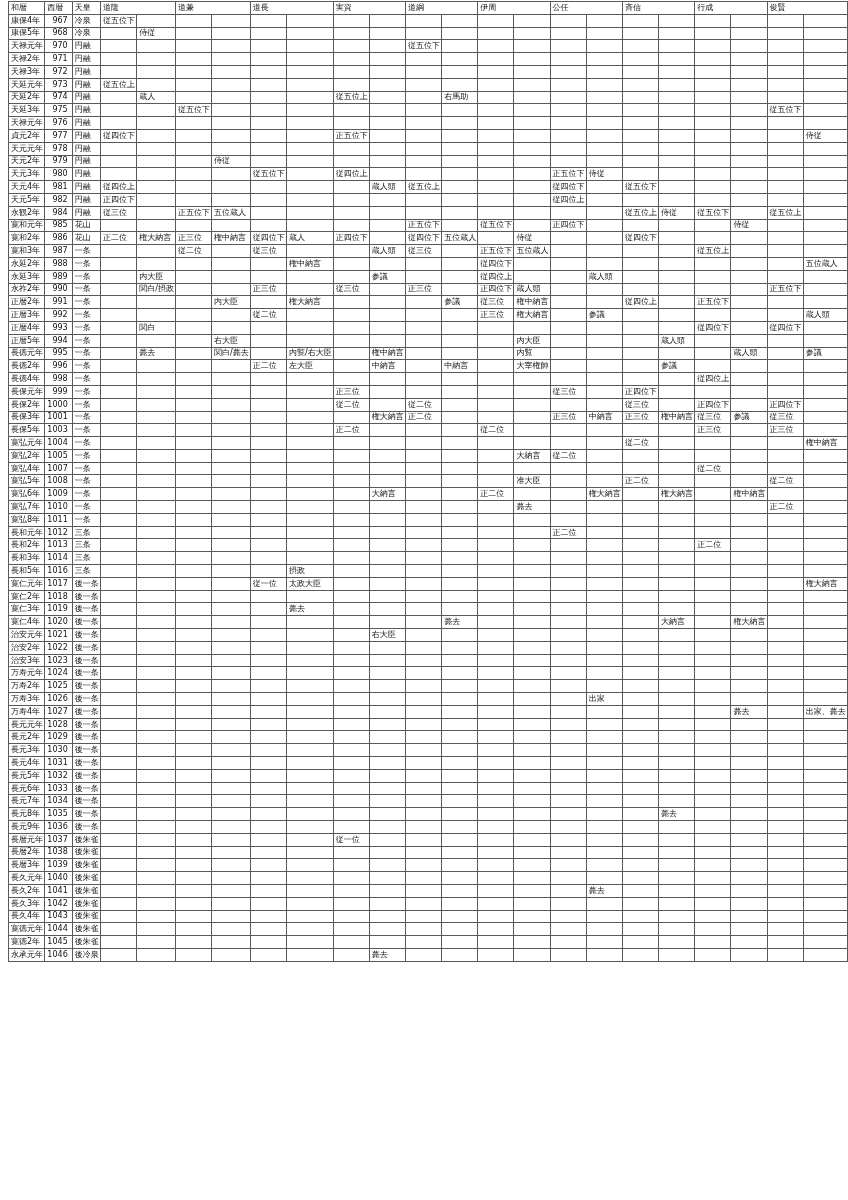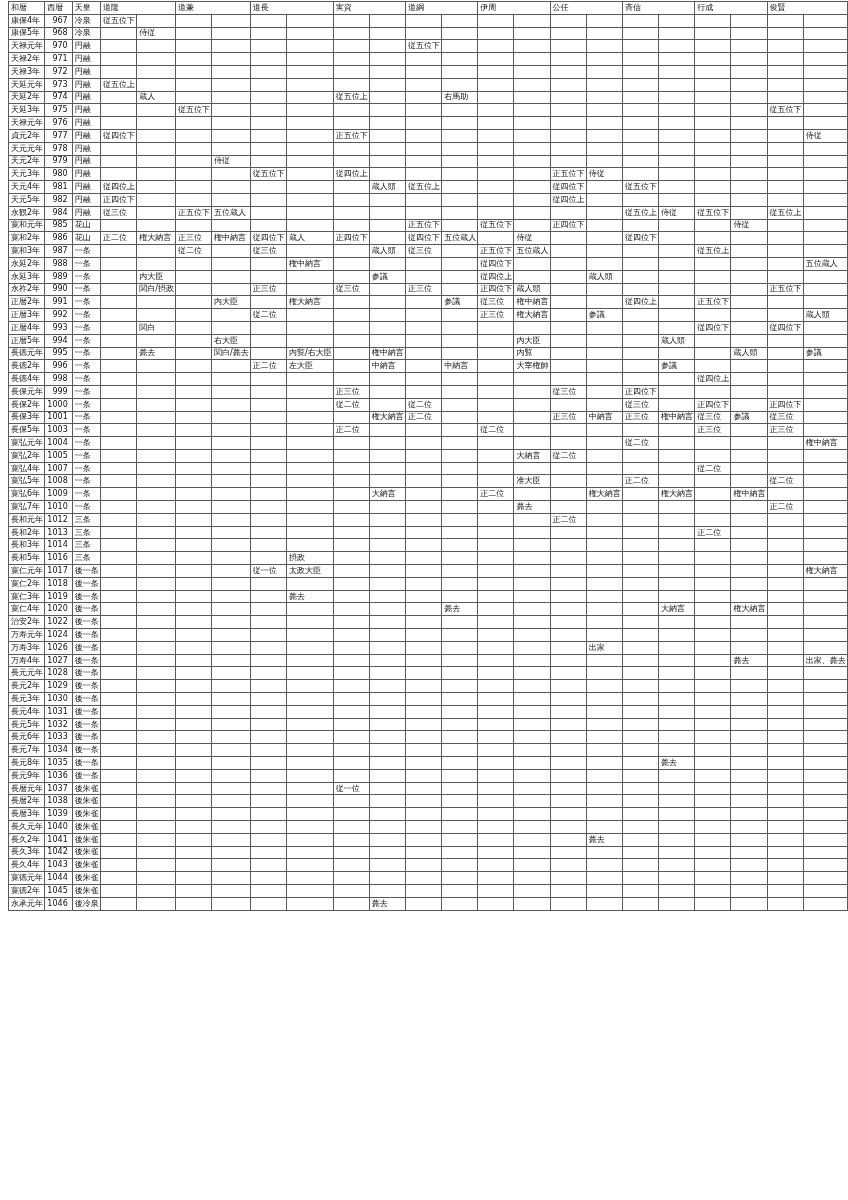--- a/index.html
+++ b/index.html
@@ -1050,20 +1050,45 @@
           <td></td>
           <td></td>
           <td></td>
           <td></td>
           <td></td>
           <td></td>
           <td>正二位</td>
           <td></td>
         </tr>
         <tr>
+          <td>寛弘8年</td>
+          <td class="num">1011</td>
+          <td>一条</td>
+          <td></td>
+          <td></td>
+          <td></td>
+          <td></td>
+          <td></td>
+          <td></td>
+          <td></td>
+          <td></td>
+          <td></td>
+          <td></td>
+          <td></td>
+          <td></td>
+          <td></td>
+          <td></td>
+          <td></td>
+          <td></td>
+          <td></td>
+          <td></td>
+          <td></td>
+          <td></td>
+        </tr>
+        <tr>
           <td>長和元年</td>
           <td class="num">1012</td>
           <td>三条</td>
           <td></td>
           <td></td>
           <td></td>
           <td></td>
           <td></td>
           <td></td>
           <td></td>
@@ -1250,20 +1275,45 @@
           <td></td>
           <td></td>
           <td></td>
           <td>大納言</td>
           <td></td>
           <td>権大納言</td>
           <td></td>
           <td></td>
         </tr>
         <tr>
+          <td>治安元年</td>
+          <td class="num">1021</td>
+          <td>後一条</td>
+          <td></td>
+          <td></td>
+          <td></td>
+          <td></td>
+          <td></td>
+          <td></td>
+          <td></td>
+          <td>右大臣</td>
+          <td></td>
+          <td></td>
+          <td></td>
+          <td></td>
+          <td></td>
+          <td></td>
+          <td></td>
+          <td></td>
+          <td></td>
+          <td></td>
+          <td></td>
+          <td></td>
+        </tr>
+        <tr>
           <td>治安2年</td>
           <td class="num">1022</td>
           <td>後一条</td>
           <td></td>
           <td></td>
           <td></td>
           <td></td>
           <td></td>
           <td></td>
           <td></td>
@@ -1275,22 +1325,72 @@
           <td></td>
           <td></td>
           <td></td>
           <td></td>
           <td></td>
           <td></td>
           <td></td>
           <td></td>
         </tr>
         <tr>
+          <td>治安3年</td>
+          <td class="num">1023</td>
+          <td>後一条</td>
+          <td></td>
+          <td></td>
+          <td></td>
+          <td></td>
+          <td></td>
+          <td></td>
+          <td></td>
+          <td></td>
+          <td></td>
+          <td></td>
+          <td></td>
+          <td></td>
+          <td></td>
+          <td></td>
+          <td></td>
+          <td></td>
+          <td></td>
+          <td></td>
+          <td></td>
+          <td></td>
+        </tr>
+        <tr>
           <td>万寿元年</td>
           <td class="num">1024</td>
+          <td>後一条</td>
+          <td></td>
+          <td></td>
+          <td></td>
+          <td></td>
+          <td></td>
+          <td></td>
+          <td></td>
+          <td></td>
+          <td></td>
+          <td></td>
+          <td></td>
+          <td></td>
+          <td></td>
+          <td></td>
+          <td></td>
+          <td></td>
+          <td></td>
+          <td></td>
+          <td></td>
+          <td></td>
+        </tr>
+        <tr>
+          <td>万寿2年</td>
+          <td class="num">1025</td>
           <td>後一条</td>
           <td></td>
           <td></td>
           <td></td>
           <td></td>
           <td></td>
           <td></td>
           <td></td>
           <td></td>
           <td></td>

